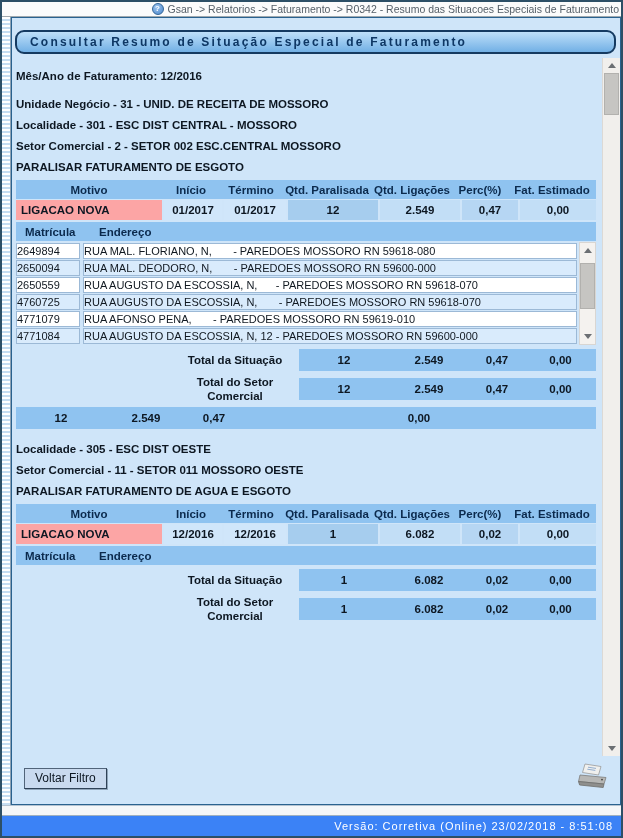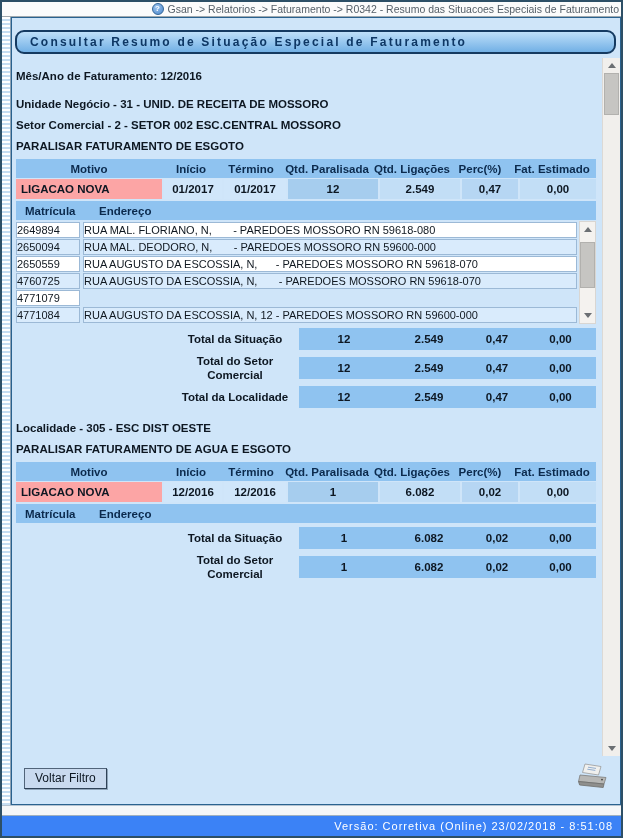--- a/index.html
+++ b/index.html
@@ -139,20 +139,21 @@
 
     <div class="content-box">
       <div class="title-bar">Consultar Resumo de Situação Especial de Faturamento</div>
 
       <div class="scroll-wrap">
         <div class="scroll-content" id="report-body">
           <div class="info-line first-line">Mês/Ano de Faturamento: 12/2016</div>
           <div id="sections">
               <div class="section section-0">
                 <div class="info-line pre-line">Unidade Negócio - 31 - UNID. DE RECEITA DE MOSSORO</div>
+                <div class="info-line pre-line">Localidade - 301 - ESC DIST CENTRAL - MOSSORO</div>
                 <div class="info-line pre-line">Setor Comercial - 2 - SETOR 002 ESC.CENTRAL MOSSORO</div>
                 <div class="info-line pre-line">PARALISAR FATURAMENTO DE ESGOTO</div>
                 <div class="summary-table">
                   <div class="sum-grid sum-header">
                     <div class="hcell">Motivo</div>
                     <div class="hcell">Início</div>
                     <div class="hcell">Término</div>
                     <div class="hcell">Qtd. Paralisada</div>
                     <div class="hcell">Qtd. Ligações</div>
                     <div class="hcell">Perc(%)</div>
@@ -185,20 +186,21 @@
                     <div class="det-row">
                       <div class="cell">2650559</div>
                       <div class="cell addr">RUA AUGUSTO DA ESCOSSIA, N,      - PAREDOES MOSSORO RN 59618-070</div>
                     </div>
                     <div class="det-row alt">
                       <div class="cell">4760725</div>
                       <div class="cell addr">RUA AUGUSTO DA ESCOSSIA, N,       - PAREDOES MOSSORO RN 59618-070</div>
                     </div>
                     <div class="det-row">
                       <div class="cell">4771079</div>
+                      <div class="cell addr">RUA AFONSO PENA,       - PAREDOES MOSSORO RN 59619-010</div>
                     </div>
                     <div class="det-row alt">
                       <div class="cell">4771084</div>
                       <div class="cell addr">RUA AUGUSTO DA ESCOSSIA, N, 12 - PAREDOES MOSSORO RN 59600-000</div>
                     </div>
                   </div>
                   <div class="det-scroll">
                     <div class="sb-btn">
                       <span class="tri-up"></span>
                     </div>
@@ -221,31 +223,31 @@
                 <div class="total-row">
                   <div class="total-label">Total do Setor Comercial</div>
                   <div class="total-bar">
                     <div class="tval">12</div>
                     <div class="tval">2.549</div>
                     <div class="tval">0,47</div>
                     <div class="tval">0,00</div>
                   </div>
                 </div>
                 <div class="total-row">
-                  <div class="total-label">Total da Localidade</div>
                   <div class="total-bar">
                     <div class="tval">12</div>
                     <div class="tval">2.549</div>
                     <div class="tval">0,47</div>
                     <div class="tval">0,00</div>
                   </div>
                 </div>
               </div>
               <div class="section section-1">
                 <div class="info-line pre-line">Localidade - 305 - ESC DIST OESTE</div>
+                <div class="info-line pre-line">Setor Comercial - 11 - SETOR 011 MOSSORO OESTE</div>
                 <div class="info-line pre-line">PARALISAR FATURAMENTO DE AGUA E ESGOTO</div>
                 <div class="summary-table">
                   <div class="sum-grid sum-header">
                     <div class="hcell">Motivo</div>
                     <div class="hcell">Início</div>
                     <div class="hcell">Término</div>
                     <div class="hcell">Qtd. Paralisada</div>
                     <div class="hcell">Qtd. Ligações</div>
                     <div class="hcell">Perc(%)</div>
                     <div class="hcell">Fat. Estimado</div>

